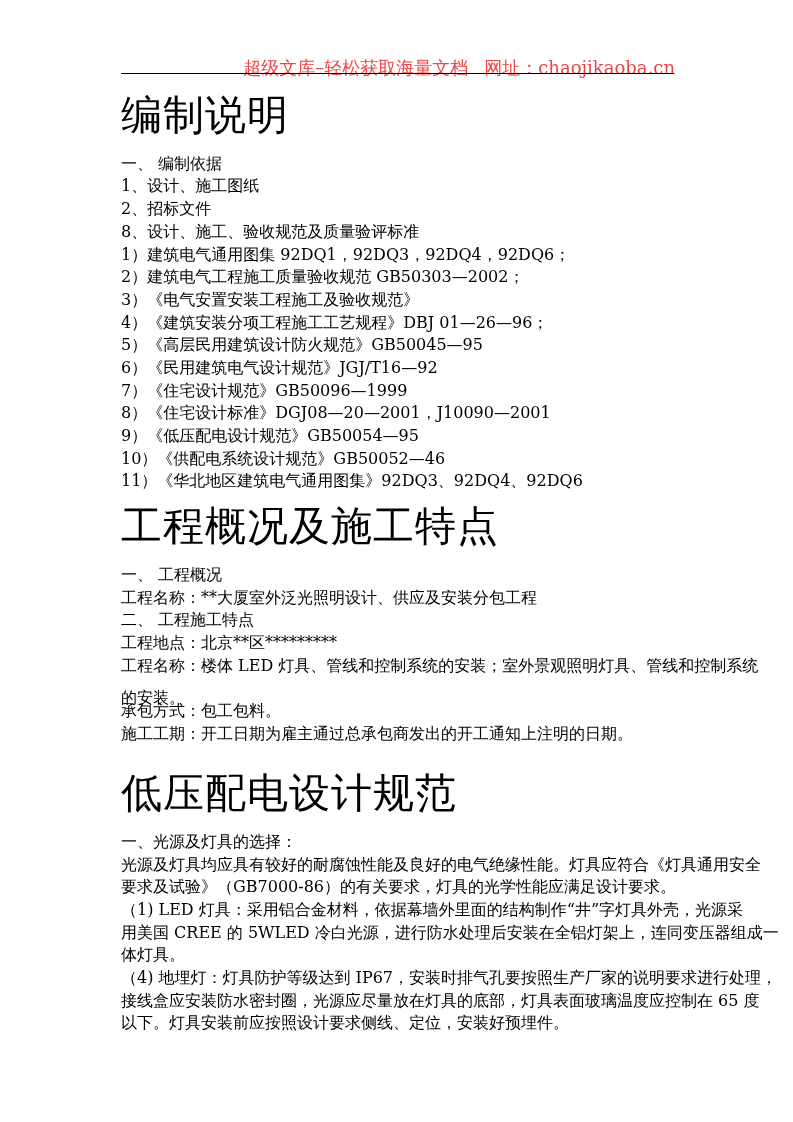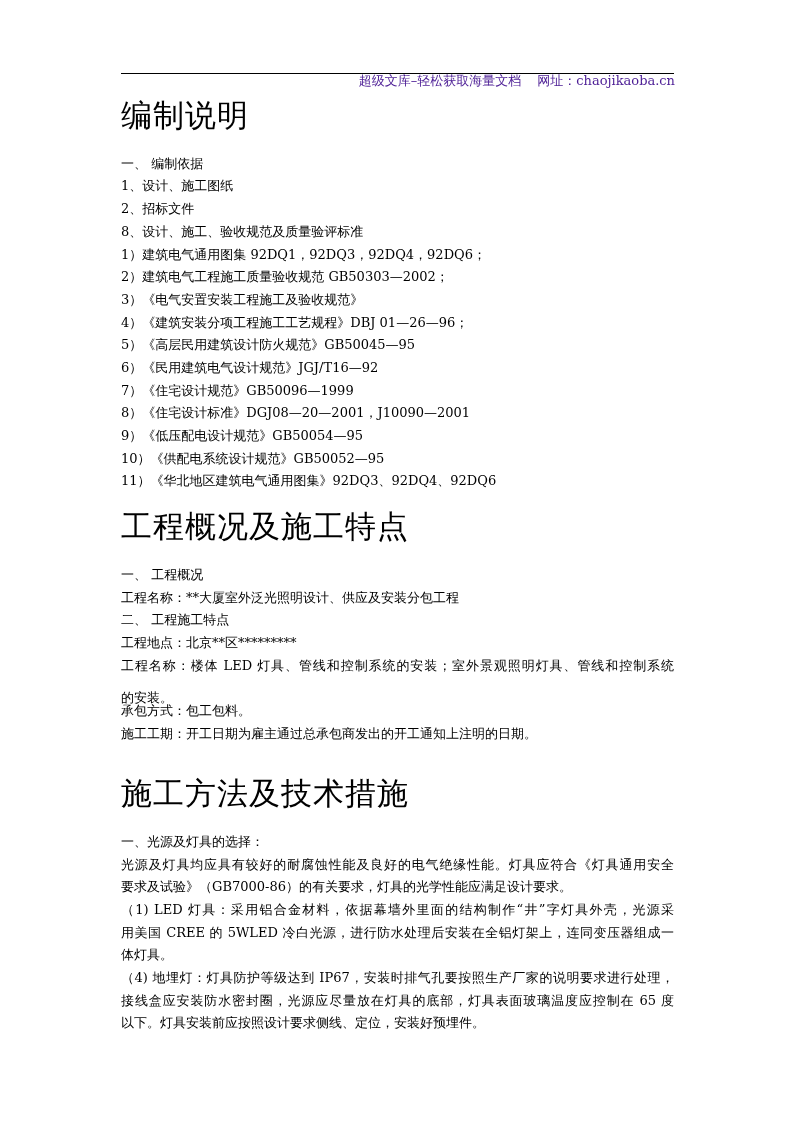--- a/index.html
+++ b/index.html
@@ -1,25 +1,25 @@
 <!DOCTYPE html>
 <html><head>
 <meta charset="utf-8">
 <style>
   html, body { margin:0; padding:0; background:#ffffff; }
   body { width:793px; height:1122px; position:relative; overflow:hidden;
          font-family:"DejaVu Serif","Liberation Serif",serif; color:#000; }
-  .header { position:absolute; left:121px; right:118px; top:72px; height:18px;
-            text-align:right; font-size:13px; color:#4c1d95; white-space:nowrap; }
+  .header { position:absolute; left:121px; right:118px; top:56px; height:18px;
+            text-align:right; font-size:18px; color:#ef4444; white-space:nowrap; }
   .header .sep { display:inline-block; width:16px; }
   .rule { position:absolute; left:121px; width:553px; top:73px; height:0;
           border-top:1.3px solid #000; }
-  .h1 { position:absolute; left:121px; font-size:31px; line-height:36px;
+  .h1 { position:absolute; left:121px; font-size:41px; line-height:36px;
         font-weight:normal; margin:0; white-space:nowrap; letter-spacing:1px; }
-  .line { position:absolute; left:121px; width:553px; font-size:13px;
+  .line { position:absolute; left:121px; width:553px; font-size:16px;
           line-height:18px; white-space:nowrap; }
   .just { text-align:justify; text-align-last:justify; }
 </style>
 </head>
 <body>
 
 <div class="header">
   <span>超级文库–轻松获取海量文档</span><span class="sep"></span><span>网址：chaojikaoba.cn</span>
 </div>
 <div class="rule"></div>
@@ -31,34 +31,34 @@
 <div class="line" style="top:223px">8、设计、施工、验收规范及质量验评标准</div>
 <div class="line" style="top:246px">1）建筑电气通用图集 92DQ1，92DQ3，92DQ4，92DQ6；</div>
 <div class="line" style="top:268px">2）建筑电气工程施工质量验收规范 GB50303—2002；</div>
 <div class="line" style="top:291px">3）《电气安置安装工程施工及验收规范》</div>
 <div class="line" style="top:314px">4）《建筑安装分项工程施工工艺规程》DBJ 01—26—96；</div>
 <div class="line" style="top:336px">5）《高层民用建筑设计防火规范》GB50045—95</div>
 <div class="line" style="top:359px">6）《民用建筑电气设计规范》JGJ/T16—92</div>
 <div class="line" style="top:382px">7）《住宅设计规范》GB50096—1999</div>
 <div class="line" style="top:404px">8）《住宅设计标准》DGJ08—20—2001，J10090—2001</div>
 <div class="line" style="top:427px">9）《低压配电设计规范》GB50054—95</div>
-<div class="line" style="top:450px">10）《供配电系统设计规范》GB50052—95</div>
+<div class="line" style="top:450px">10）《供配电系统设计规范》GB50052—46</div>
 <div class="line" style="top:472px">11）《华北地区建筑电气通用图集》92DQ3、92DQ4、92DQ6</div>
 
 <h1 class="h1" style="top:508px">工程概况及施工特点</h1>
 <div class="line" style="top:566px">一、  工程概况</div>
 <div class="line" style="top:589px">工程名称：**大厦室外泛光照明设计、供应及安装分包工程</div>
 <div class="line" style="top:611px">二、  工程施工特点</div>
 <div class="line" style="top:634px">工程地点：北京**区*********</div>
 <div class="line just" style="top:657px">工程名称：楼体 LED 灯具、管线和控制系统的安装；室外景观照明灯具、管线和控制系统</div>
 <div class="line" style="top:689px">的安装。</div>
 <div class="line" style="top:702px">承包方式：包工包料。</div>
 <div class="line" style="top:725px">施工工期：开工日期为雇主通过总承包商发出的开工通知上注明的日期。</div>
 
-<h1 class="h1" style="top:775px">施工方法及技术措施</h1>
+<h1 class="h1" style="top:775px">低压配电设计规范</h1>
 <div class="line" style="top:833px">一、光源及灯具的选择：</div>
 <div class="line just" style="top:856px">光源及灯具均应具有较好的耐腐蚀性能及良好的电气绝缘性能。灯具应符合《灯具通用安全</div>
 <div class="line" style="top:878px">要求及试验》（GB7000-86）的有关要求，灯具的光学性能应满足设计要求。</div>
 <div class="line just" style="top:901px">（1) LED 灯具：采用铝合金材料，依据幕墙外里面的结构制作“井”字灯具外壳，光源采</div>
 <div class="line just" style="top:924px">用美国 CREE 的 5WLED 冷白光源，进行防水处理后安装在全铝灯架上，连同变压器组成一</div>
 <div class="line" style="top:946px">体灯具。</div>
 <div class="line just" style="top:969px">（4) 地埋灯：灯具防护等级达到 IP67，安装时排气孔要按照生产厂家的说明要求进行处理，</div>
 <div class="line just" style="top:992px">接线盒应安装防水密封圈，光源应尽量放在灯具的底部，灯具表面玻璃温度应控制在 65 度</div>
 <div class="line" style="top:1014px">以下。灯具安装前应按照设计要求侧线、定位，安装好预埋件。</div>
 

